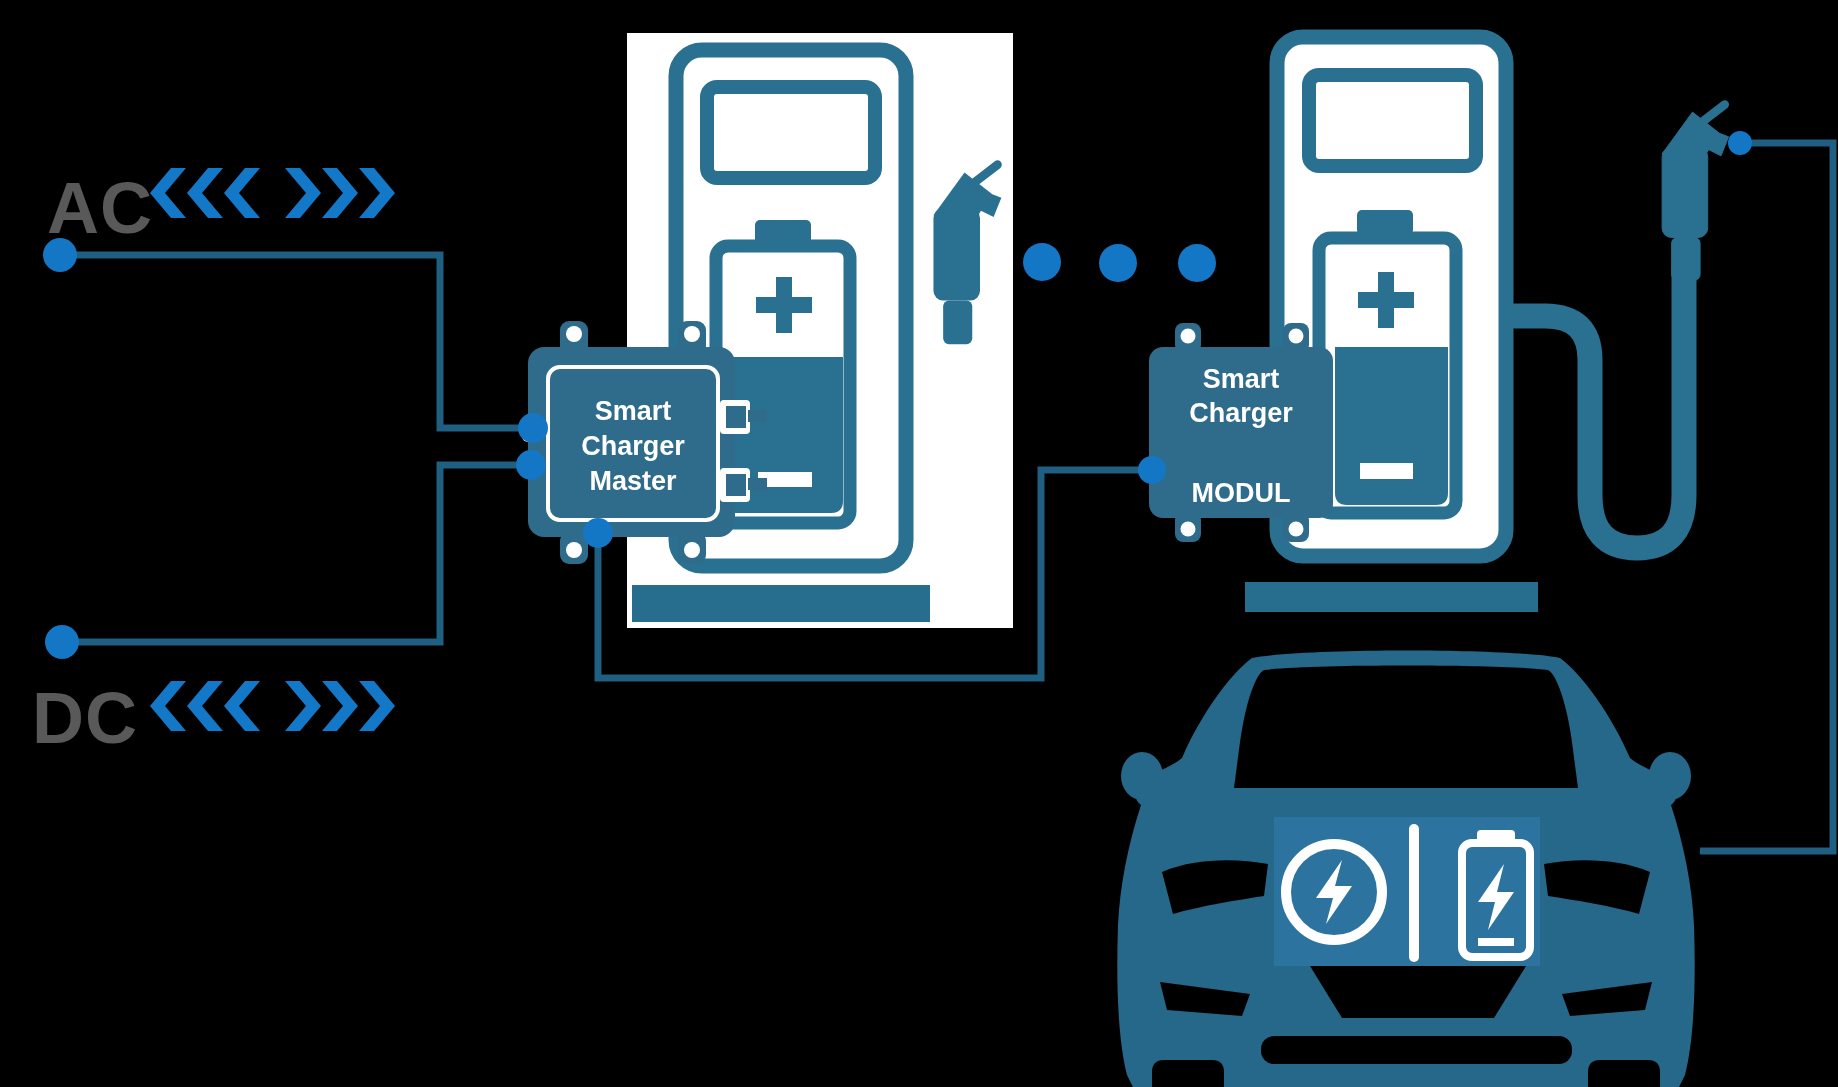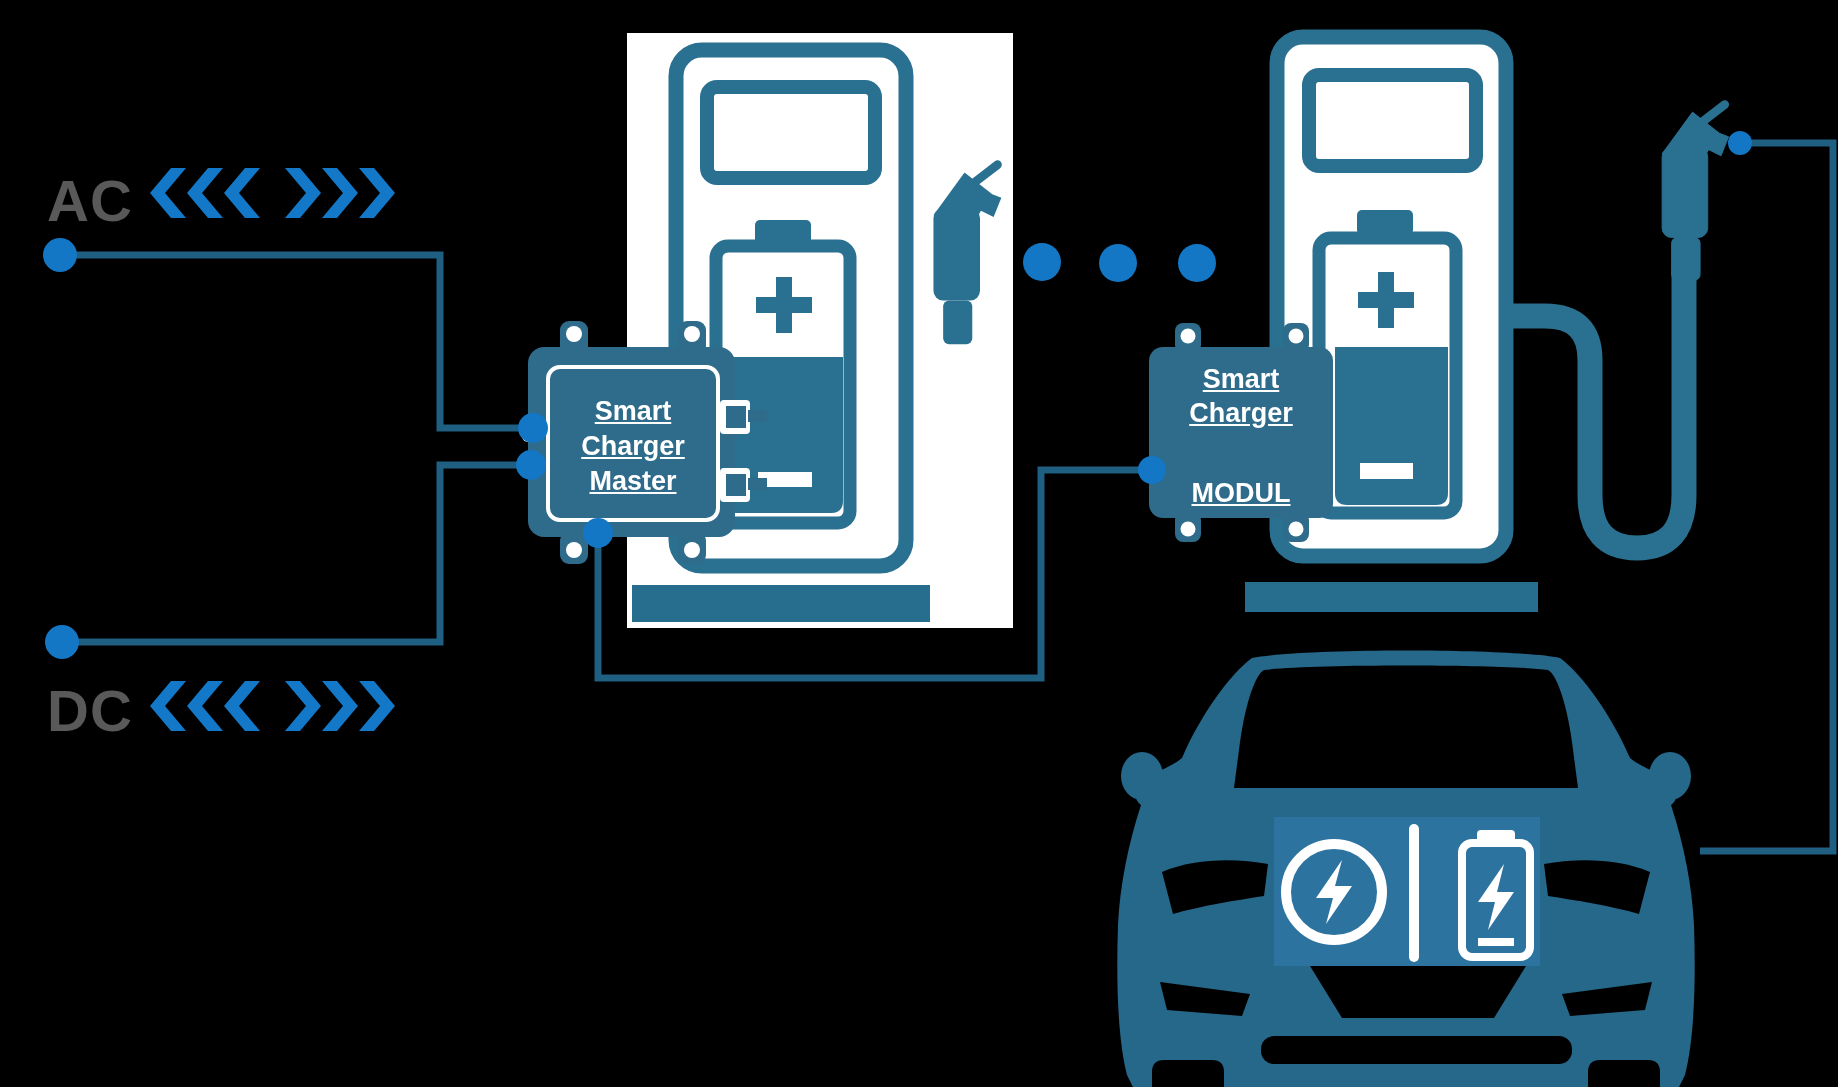--- a/index.html
+++ b/index.html
@@ -7,34 +7,34 @@
     position:relative;
     width:1838px;height:1087px;
     background:#000;
     overflow:hidden;
     font-family:"Liberation Sans", sans-serif;
   }
   .stage svg{position:absolute;left:0;top:0;}
   .io-label{
     position:absolute;
     color:#595959;
-    font-size:58px;
+    font-size:72px;
     font-weight:bold;
     line-height:1;
     letter-spacing:1px;
   }
   .io-label.ac{left:47px;top:172px;}
-  .io-label.dc{left:47px;top:682px;}
+  .io-label.dc{left:32px;top:682px;}
   .box-text{
     position:absolute;
     color:#ffffff;
     font-weight:bold;
     text-align:center;
   }
-  .box-text span{display:block;text-decoration:underline;}
+  .box-text span{display:block;}
   .master-text{
     left:548px;top:394px;width:170px;
     font-size:27px;line-height:35px;
   }
   .module-text{
     left:1149px;top:362px;width:184px;
     font-size:27px;line-height:34px;
   }
   .module-text .gap-line{margin-top:46px;}
 </style>

